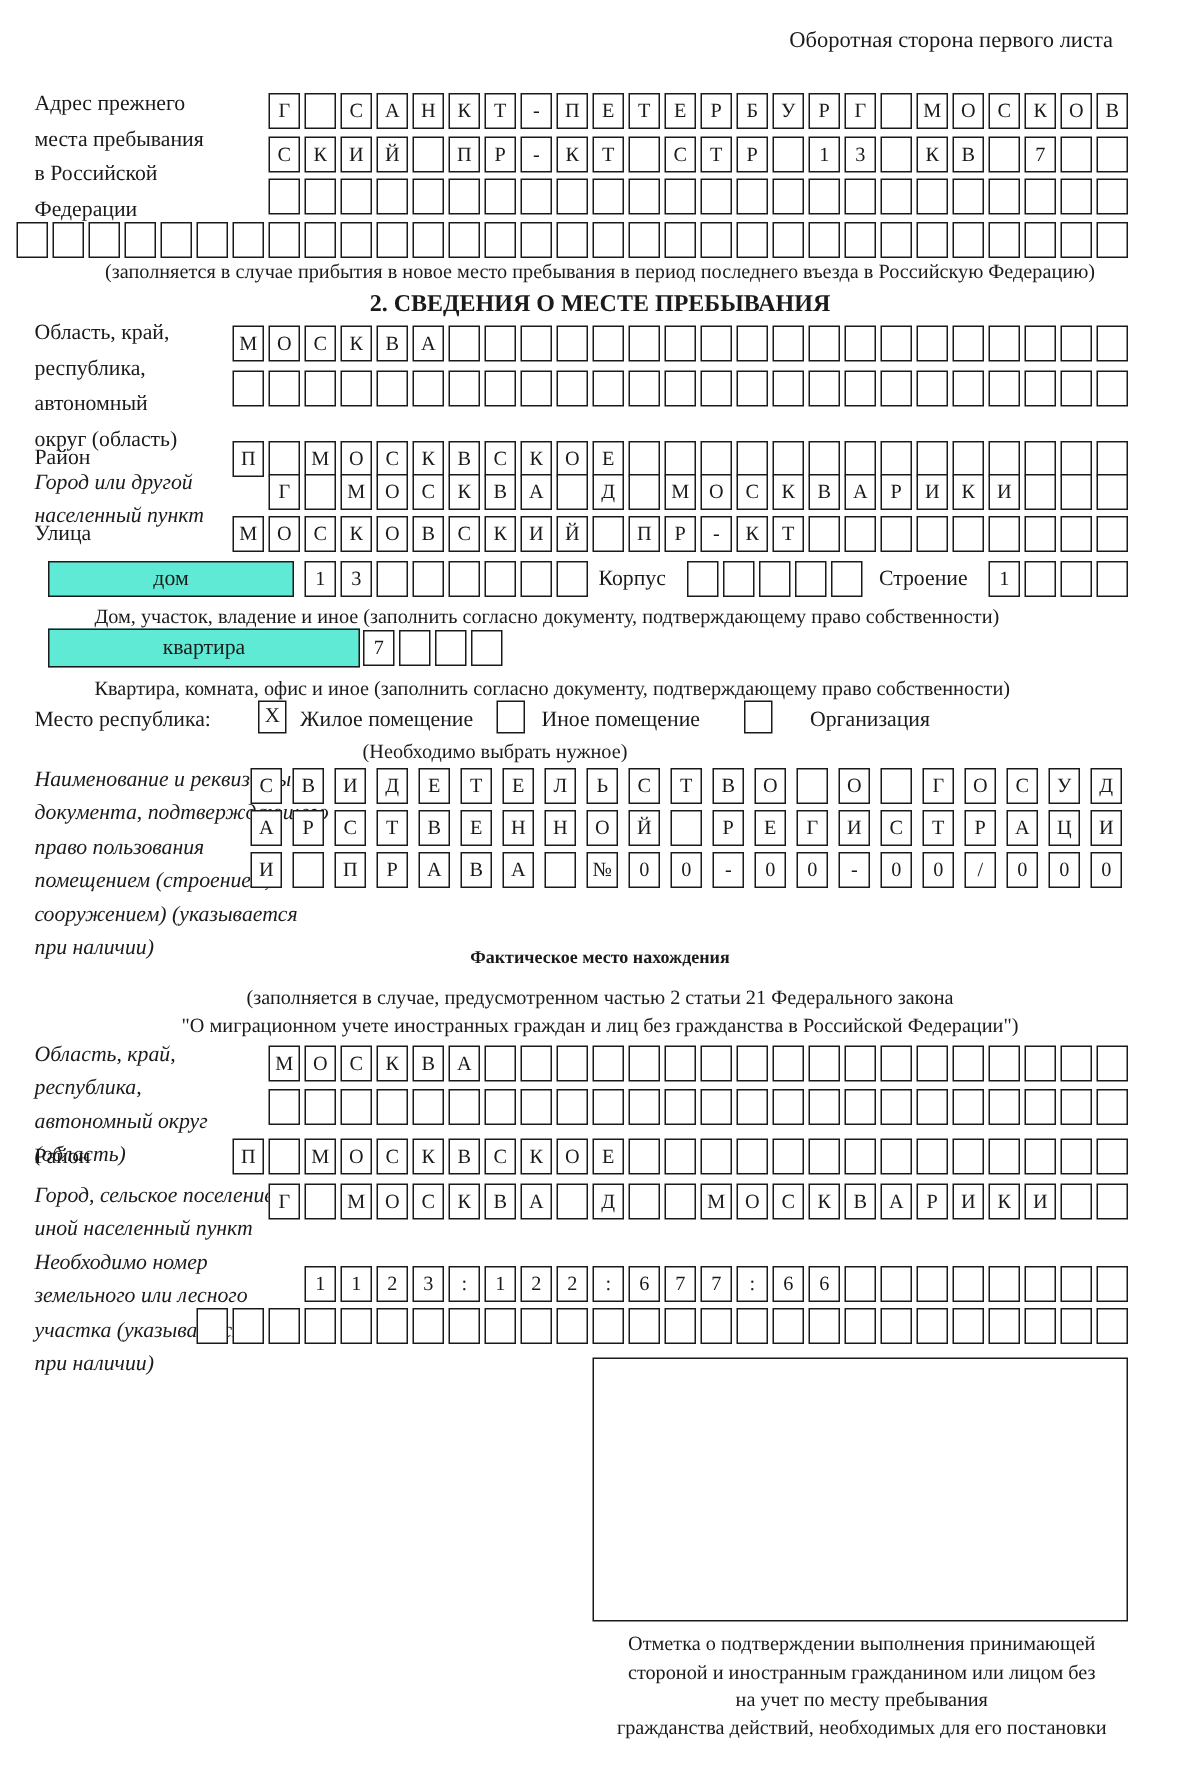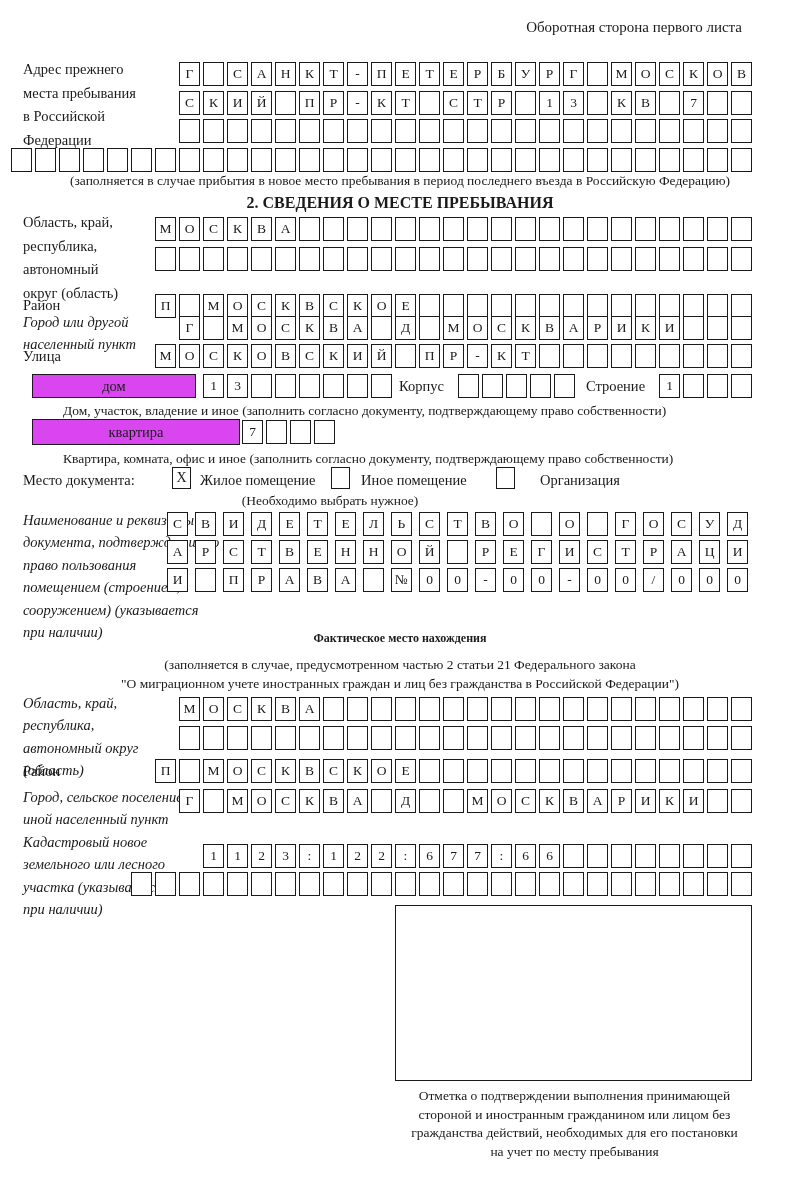--- a/index.html
+++ b/index.html
@@ -11,21 +11,21 @@
   .lh23 div{line-height:23.5px;}
   .cap{position:absolute;font-size:13.5px;white-space:nowrap;margin-left:40px;}
   .ctr{position:absolute;left:0;width:800px;text-align:center;}
   .bold{font-weight:bold;}
   .cellrow{position:absolute;display:flex;}
   .cell{box-sizing:border-box;flex:0 0 auto;width:21px;height:24px;border:1.7px solid #1a1a1a;
         margin-right:3px;display:flex;align-items:center;justify-content:center;
         font-size:13.5px;background:#fff;}
   .doc .cell{margin-right:7px;}
   .labelbox{position:absolute;box-sizing:border-box;border:1.7px solid #1a1a1a;display:flex;
-        align-items:center;justify-content:center;font-size:14.5px;background:#d946ef;}
+        align-items:center;justify-content:center;font-size:14.5px;background:#5eead4;}
   .cb{position:absolute;box-sizing:border-box;width:19px;height:22px;border:1.7px solid #1a1a1a;
         display:flex;align-items:center;justify-content:center;font-size:14px;background:#fff;}
   .stampbox{position:absolute;box-sizing:border-box;border:1.7px solid #1a1a1a;background:#fff;}
   .notewrap{position:absolute;text-align:center;font-size:13.5px;}
   .notewrap div{line-height:18.5px;}
 </style>
 </head>
 <body>
 
 <div class="abs" style="top:19px;right:58px;font-size:15px;">Оборотная сторона первого листа</div>
@@ -331,21 +331,21 @@
 
 <div class="labelbox" style="left:32px;top:419px;width:208px;height:26px;">квартира</div>
 <div class="cellrow" style="left:242px;top:420px;">
     <span class="cell">7</span>
     <span class="cell"></span>
     <span class="cell"></span>
     <span class="cell"></span>
   </div>
 <div class="cap" style="left:23px;top:451px;">Квартира, комната, офис и иное (заполнить согласно документу, подтверждающему право собственности)</div>
 
-<div class="lbl" style="left:23px;top:469px;">Место документа:</div>
+<div class="lbl" style="left:23px;top:469px;">Место республика:</div>
 <div class="cb" style="left:172px;top:467px;">X</div>
 <div class="lbl" style="left:200px;top:469px;text-align:center;">Жилое помещение</div>
 <div class="cb" style="left:331px;top:467px;"></div>
 <div class="lbl" style="left:361px;top:469px;">Иное помещение</div>
 <div class="cb" style="left:496px;top:467px;"></div>
 <div class="lbl" style="left:540px;top:469px;">Организация</div>
 <div class="abs" style="left:0;top:493px;width:660px;text-align:center;font-size:13.5px;">(Необходимо выбрать нужное)</div>
 
 <div class="lbl lh22" style="left:23px;top:509px;">
     <div>Наименование и реквизиты</div>
@@ -544,21 +544,21 @@
     <span class="cell">А</span>
     <span class="cell">Р</span>
     <span class="cell">И</span>
     <span class="cell">К</span>
     <span class="cell">И</span>
     <span class="cell"></span>
     <span class="cell"></span>
   </div>
 
 <div class="lbl lh22" style="left:23px;top:831px;">
-    <div>Кадастровый новое</div>
+    <div>Необходимо номер</div>
     <div>земельного или лесного</div>
     <div>участка (указывается</div>
     <div>при наличии)</div>
   </div>
 <div class="cellrow" style="left:203px;top:844px;">
     <span class="cell">1</span>
     <span class="cell">1</span>
     <span class="cell">2</span>
     <span class="cell">3</span>
     <span class="cell">:</span>
@@ -607,15 +607,15 @@
     <span class="cell"></span>
     <span class="cell"></span>
     <span class="cell"></span>
     <span class="cell"></span>
   </div>
 
 <div class="stampbox" style="left:395px;top:905px;width:357px;height:176px;"></div>
 <div class="notewrap" style="left:372px;top:1087px;width:405px;">
     <div>Отметка о подтверждении выполнения принимающей</div>
     <div>стороной и иностранным гражданином или лицом без</div>
+    <div>на учет по месту пребывания</div>
     <div>гражданства действий, необходимых для его постановки</div>
-    <div>на учет по месту пребывания</div>
   </div>
 
 </body></html>

